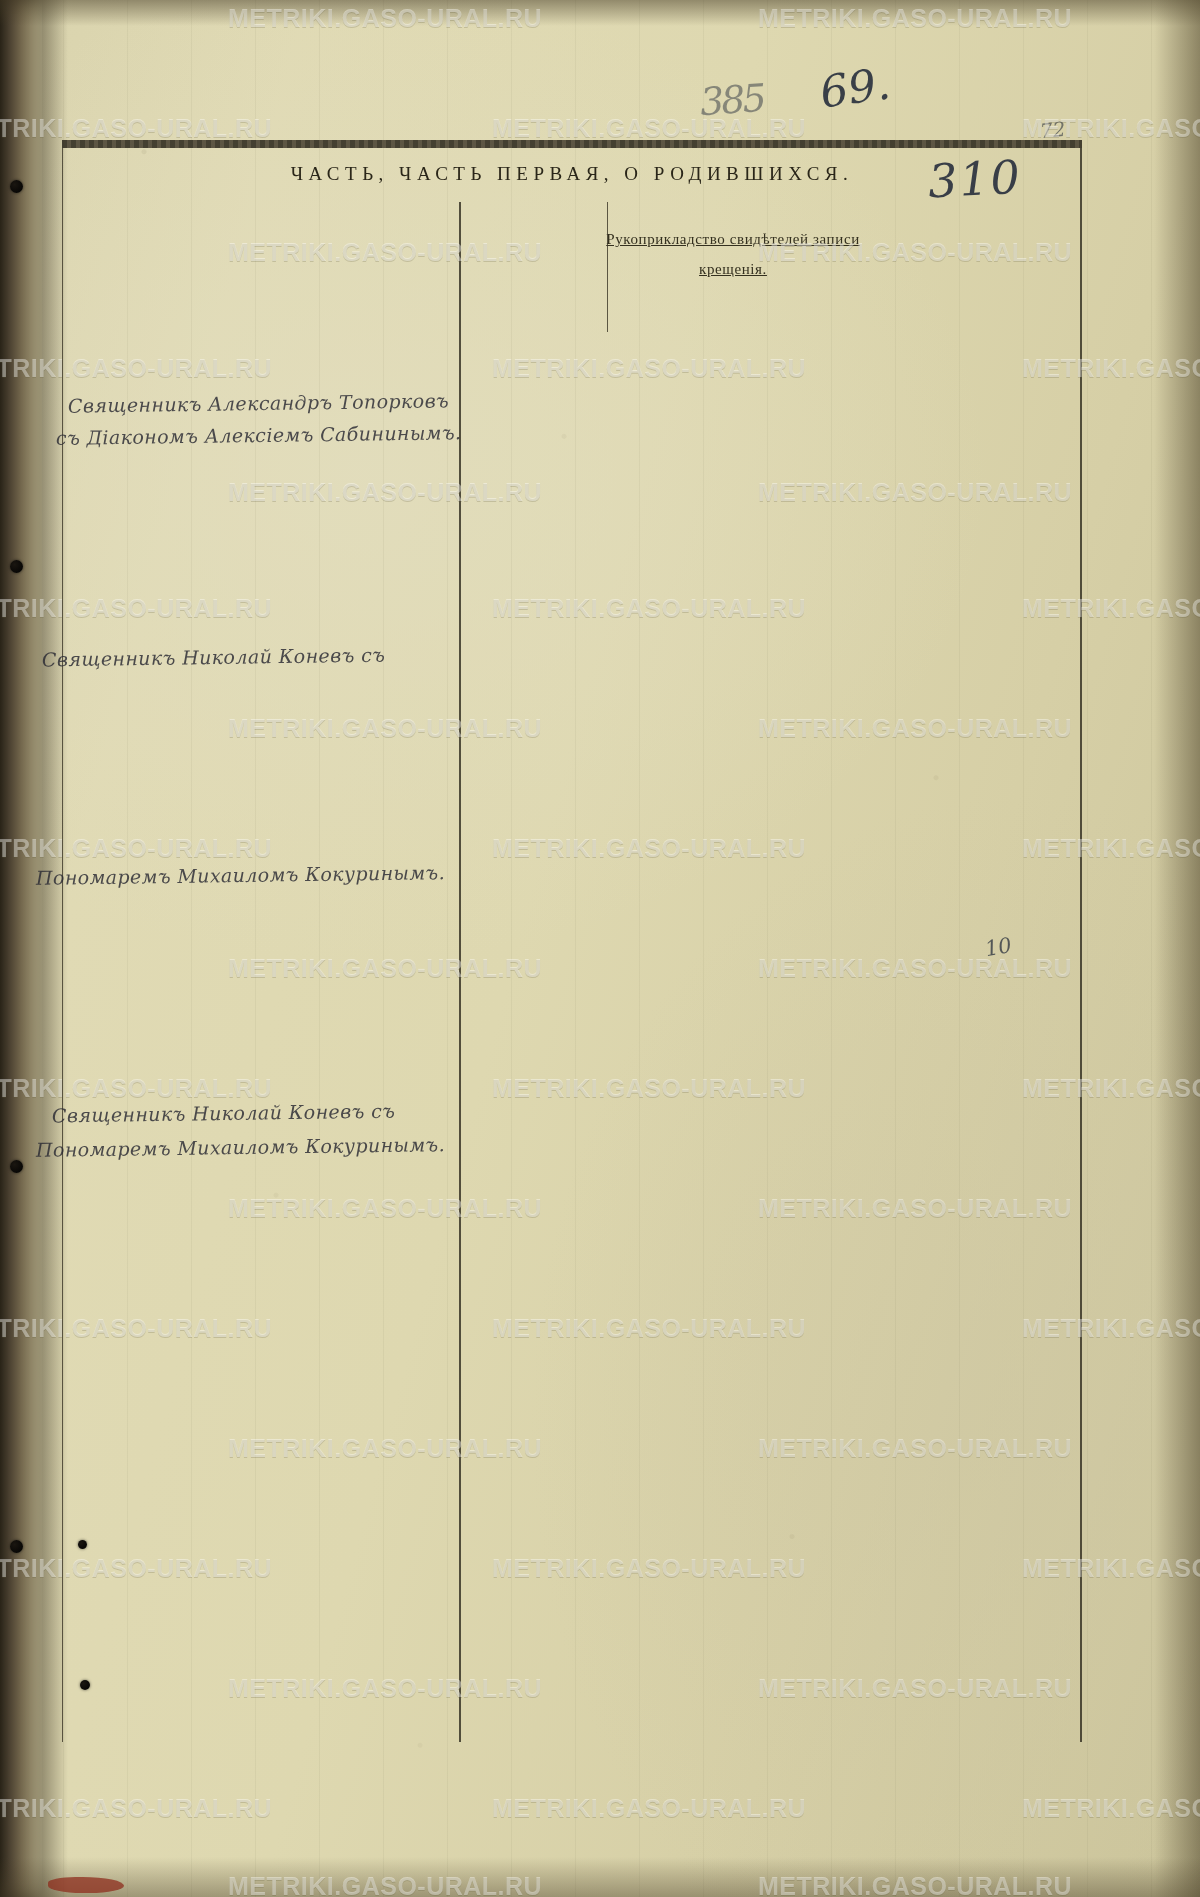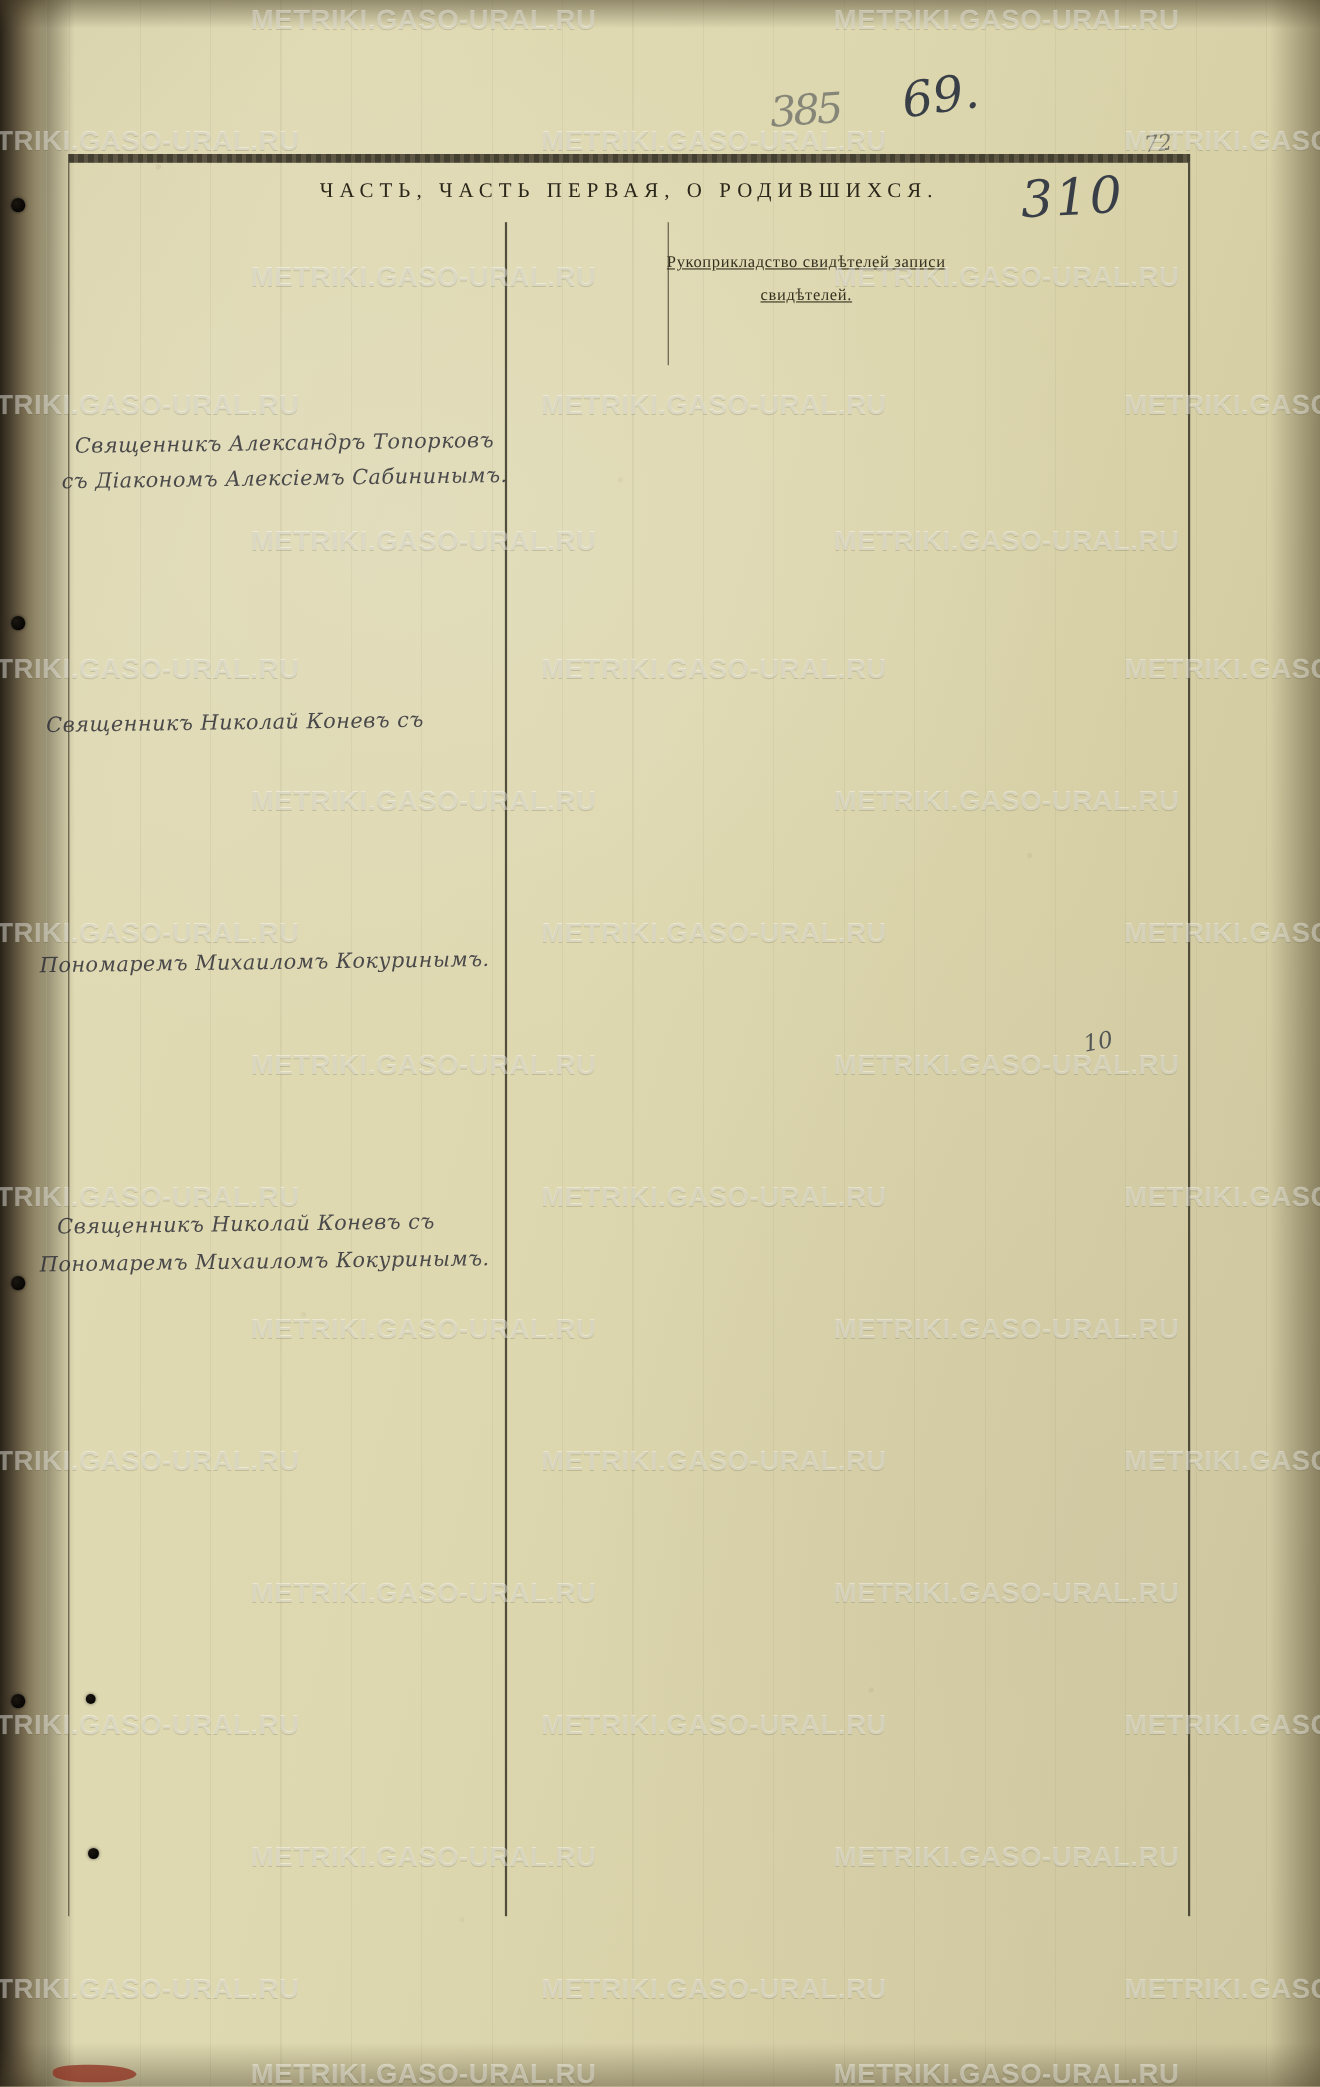--- a/index.html
+++ b/index.html
@@ -187,21 +187,21 @@
   <div class="corner-frag" style="left:48px;bottom:4px;width:76px;height:16px"></div>
 
   <div id="table">
 
     <div class="rule-thick" style="top:0"></div>
     <div id="title">ЧАСТЬ, ЧАСТЬ ПЕРВАЯ, О РОДИВШИХСЯ.</div>
     <div class="rule strong" style="top:62px"></div>
 
     <div class="colhead" style="left:398px;top:84px;width:546px;text-decoration:underline;">
       <div>Рукоприкладство свидѣтелей записи</div>
-      <div>свидѣтелей.</div>
+      <div>крещенія.</div>
     </div>
     <div class="rule strong" style="top:192px"></div>
 
     <div class="vline strong" style="left:397px; top:62px; height:1540px;"></div>
     <div class="vline" style="left:545px; top:62px; height:130px;"></div>
     <div class="vline" style="left:0; top:8px; height:1594px;"></div>
     <div class="vline strong" style="left:1018px; top:8px; height:1594px;"></div>
     <div class="rule" style="top:1602px"></div>
 
     <div class="hand" style="left:6px; top:250px;">Священникъ Александръ Топорковъ</div>

